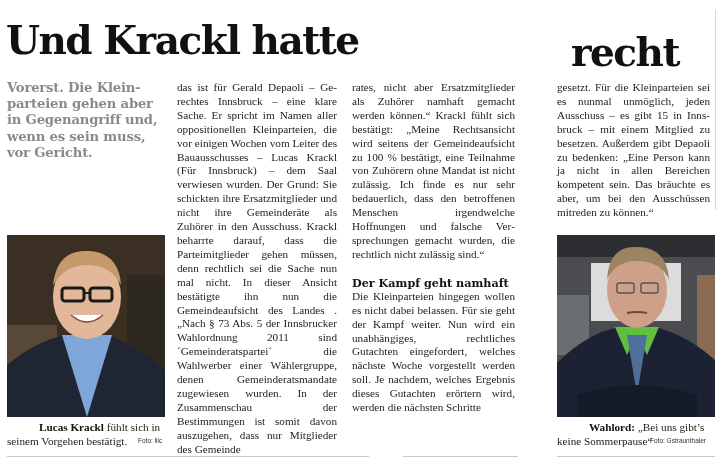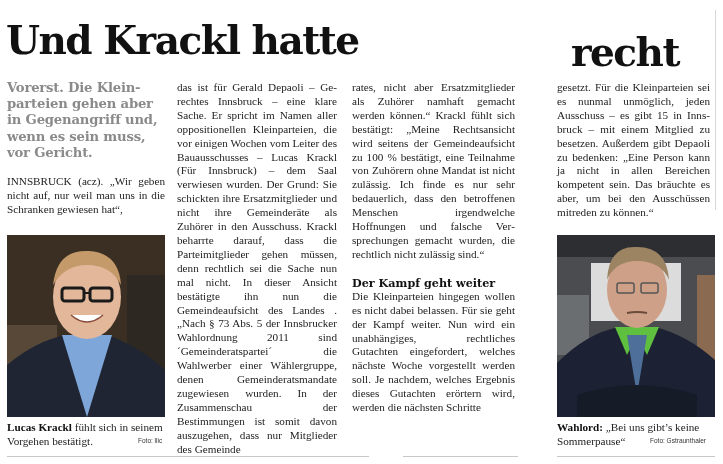--- a/index.html
+++ b/index.html
@@ -41,21 +41,21 @@
       position: absolute; overflow: hidden; background: #2a2622;
     }
     .photo1 { left: 7px; top: 235px; width: 158px; height: 182px;
       background: linear-gradient(180deg, #3a2e22 0%, #4a3a28 40%, #2a2420 100%); }
     .photo2 { left: 557px; top: 235px; width: 158px; height: 182px;
       background: linear-gradient(180deg, #3d4044 0%, #55585a 35%, #3a3c40 100%); }
     .caption {
       position: absolute; font-family: "Liberation Serif", serif;
       font-size: 11.2px; line-height: 14px; color: #222;
     }
-    .caption b { font-weight: bold; color: #111; }
+    .caption b { font-weight: bold; color: #111; margin-left: 32px; }
     .cap1 { left: 7px; top: 420px; width: 158px; }
     .cap2 { left: 557px; top: 420px; width: 158px; }
     .credit {
       position: absolute; font-family: "Liberation Sans", sans-serif;
       font-size: 6.5px; color: #333;
     }
     .credit1 { left: 138px; top: 437px; }
     .credit2 { left: 650px; top: 437px; }
     .rule-h { position: absolute; height: 1px; background: #c8c8c8; }
     .rule-v { position: absolute; width: 1px; background: #d6d6d6; }
@@ -63,21 +63,20 @@
 </head>
 <body>
 
 <div class="headline">
   <span class="w1">Und Krackl hatte</span>
   <span class="w2">recht</span>
 </div>
 
 <div class="col c1">
   <p class="lead">Vorerst. Die Klein­parteien gehen aber in Gegenangriff und, wenn es sein muss, vor Gericht.</p>
-  <p class="body-p">INNSBRUCK (acz). „Wir geben nicht auf, nur weil man uns in die Schranken gewiesen hat“,</p>
 </div>
 
 <div class="photo photo1">
   <svg width="158" height="182" viewBox="0 0 158 182">
     <rect x="0" y="0" width="158" height="182" fill="#3b2f24"></rect>
     <rect x="120" y="40" width="38" height="142" fill="#2e2823"></rect>
     <rect x="0" y="90" width="50" height="60" fill="#6a5a44" opacity="0.6"></rect>
     <path d="M0 182 L0 130 Q30 105 60 100 L100 100 Q130 110 158 135 L158 182 Z" fill="#1f2533"></path>
     <path d="M55 100 L80 182 L105 100 Z" fill="#7ea6d9"></path>
     <ellipse cx="80" cy="62" rx="34" ry="42" fill="#e2b79a"></ellipse>
@@ -92,21 +91,21 @@
   <b>Lucas Krackl</b><span> fühlt sich in seinem Vorgehen bestätigt.</span>
 </div>
 <div class="credit credit1">Foto: llic</div>
 
 <div class="col c2">
   <p class="body-p">das ist für Gerald Depaoli – Ge­rechtes Innsbruck – eine klare Sache. Er spricht im Namen aller oppositionellen Kleinpar­teien, die vor einigen Wochen vom Leiter des Bauausschusses – Lucas Krackl (Für Innsbruck) – dem Saal verwiesen wurden. Der Grund: Sie schickten ihre Ersatzmitglieder und nicht ihre Gemeinderäte als Zuhörer in den Ausschuss. Krackl beharrte darauf, dass die Parteimitglie­der gehen müssen, denn recht­lich sei die Sache nun mal nicht. In dieser Ansicht bestätigte ihn nun die Gemeindeaufsicht des Landes . „Nach § 73 Abs. 5 der Innsbrucker Wahlord­nung 2011 sind ´Gemeinderat­spartei´ die Wahlwerber einer Wählergruppe, denen Gemein­deratsmandate zugewiesen wurden. In der Zusammen­schau der Bestimmungen ist somit davon auszugehen, dass nur Mitglieder des Gemeinde­</p>
 </div>
 
 <div class="col c3">
   <p class="body-p">rates, nicht aber Ersatzmitglie­der als Zuhörer namhaft ge­macht werden können.“ Krackl fühlt sich bestätigt: „Meine Rechtsansicht wird seitens der Gemeindeaufsicht zu 100 % be­stätigt, eine Teilnahme von Zu­hörern ohne Mandat ist nicht zulässig. Ich finde es nur sehr bedauerlich, dass den betrof­fenen Menschen irgendwelche Hoffnungen und falsche Ver­sprechungen gemacht wurden, die rechtlich nicht zulässig sind.“</p>
-  <p class="subhead">Der Kampf geht weiter</p>
+  <p class="subhead">Der Kampf geht namhaft</p>
   <p class="body-p">Die Kleinparteien hingegen wollen es nicht dabei belassen. Für sie geht der Kampf weiter. Nun wird ein unabhängiges, rechtliches Gutachten einge­fordert, welches nächste Wo­che vorgestellt werden soll. Je nachdem, welches Ergebnis dieses Gutachten erörtern wird, werden die nächsten Schritte</p>
 </div>
 
 <div class="col c4">
   <p class="body-p">gesetzt. Für die Kleinparteien sei es nunmal unmöglich, jeden Ausschuss – es gibt 15 in Inns­bruck – mit einem Mitglied zu besetzen. Außerdem gibt De­paoli zu bedenken: „Eine Person kann ja nicht in allen Bereichen kompetent sein. Das bräuchte es aber, um bei den Ausschüs­sen mitreden zu können.“</p>
 </div>
 
 <div class="photo photo2">
   <svg width="158" height="182" viewBox="0 0 158 182">
     <rect x="0" y="0" width="158" height="182" fill="#4a4c50"></rect>

